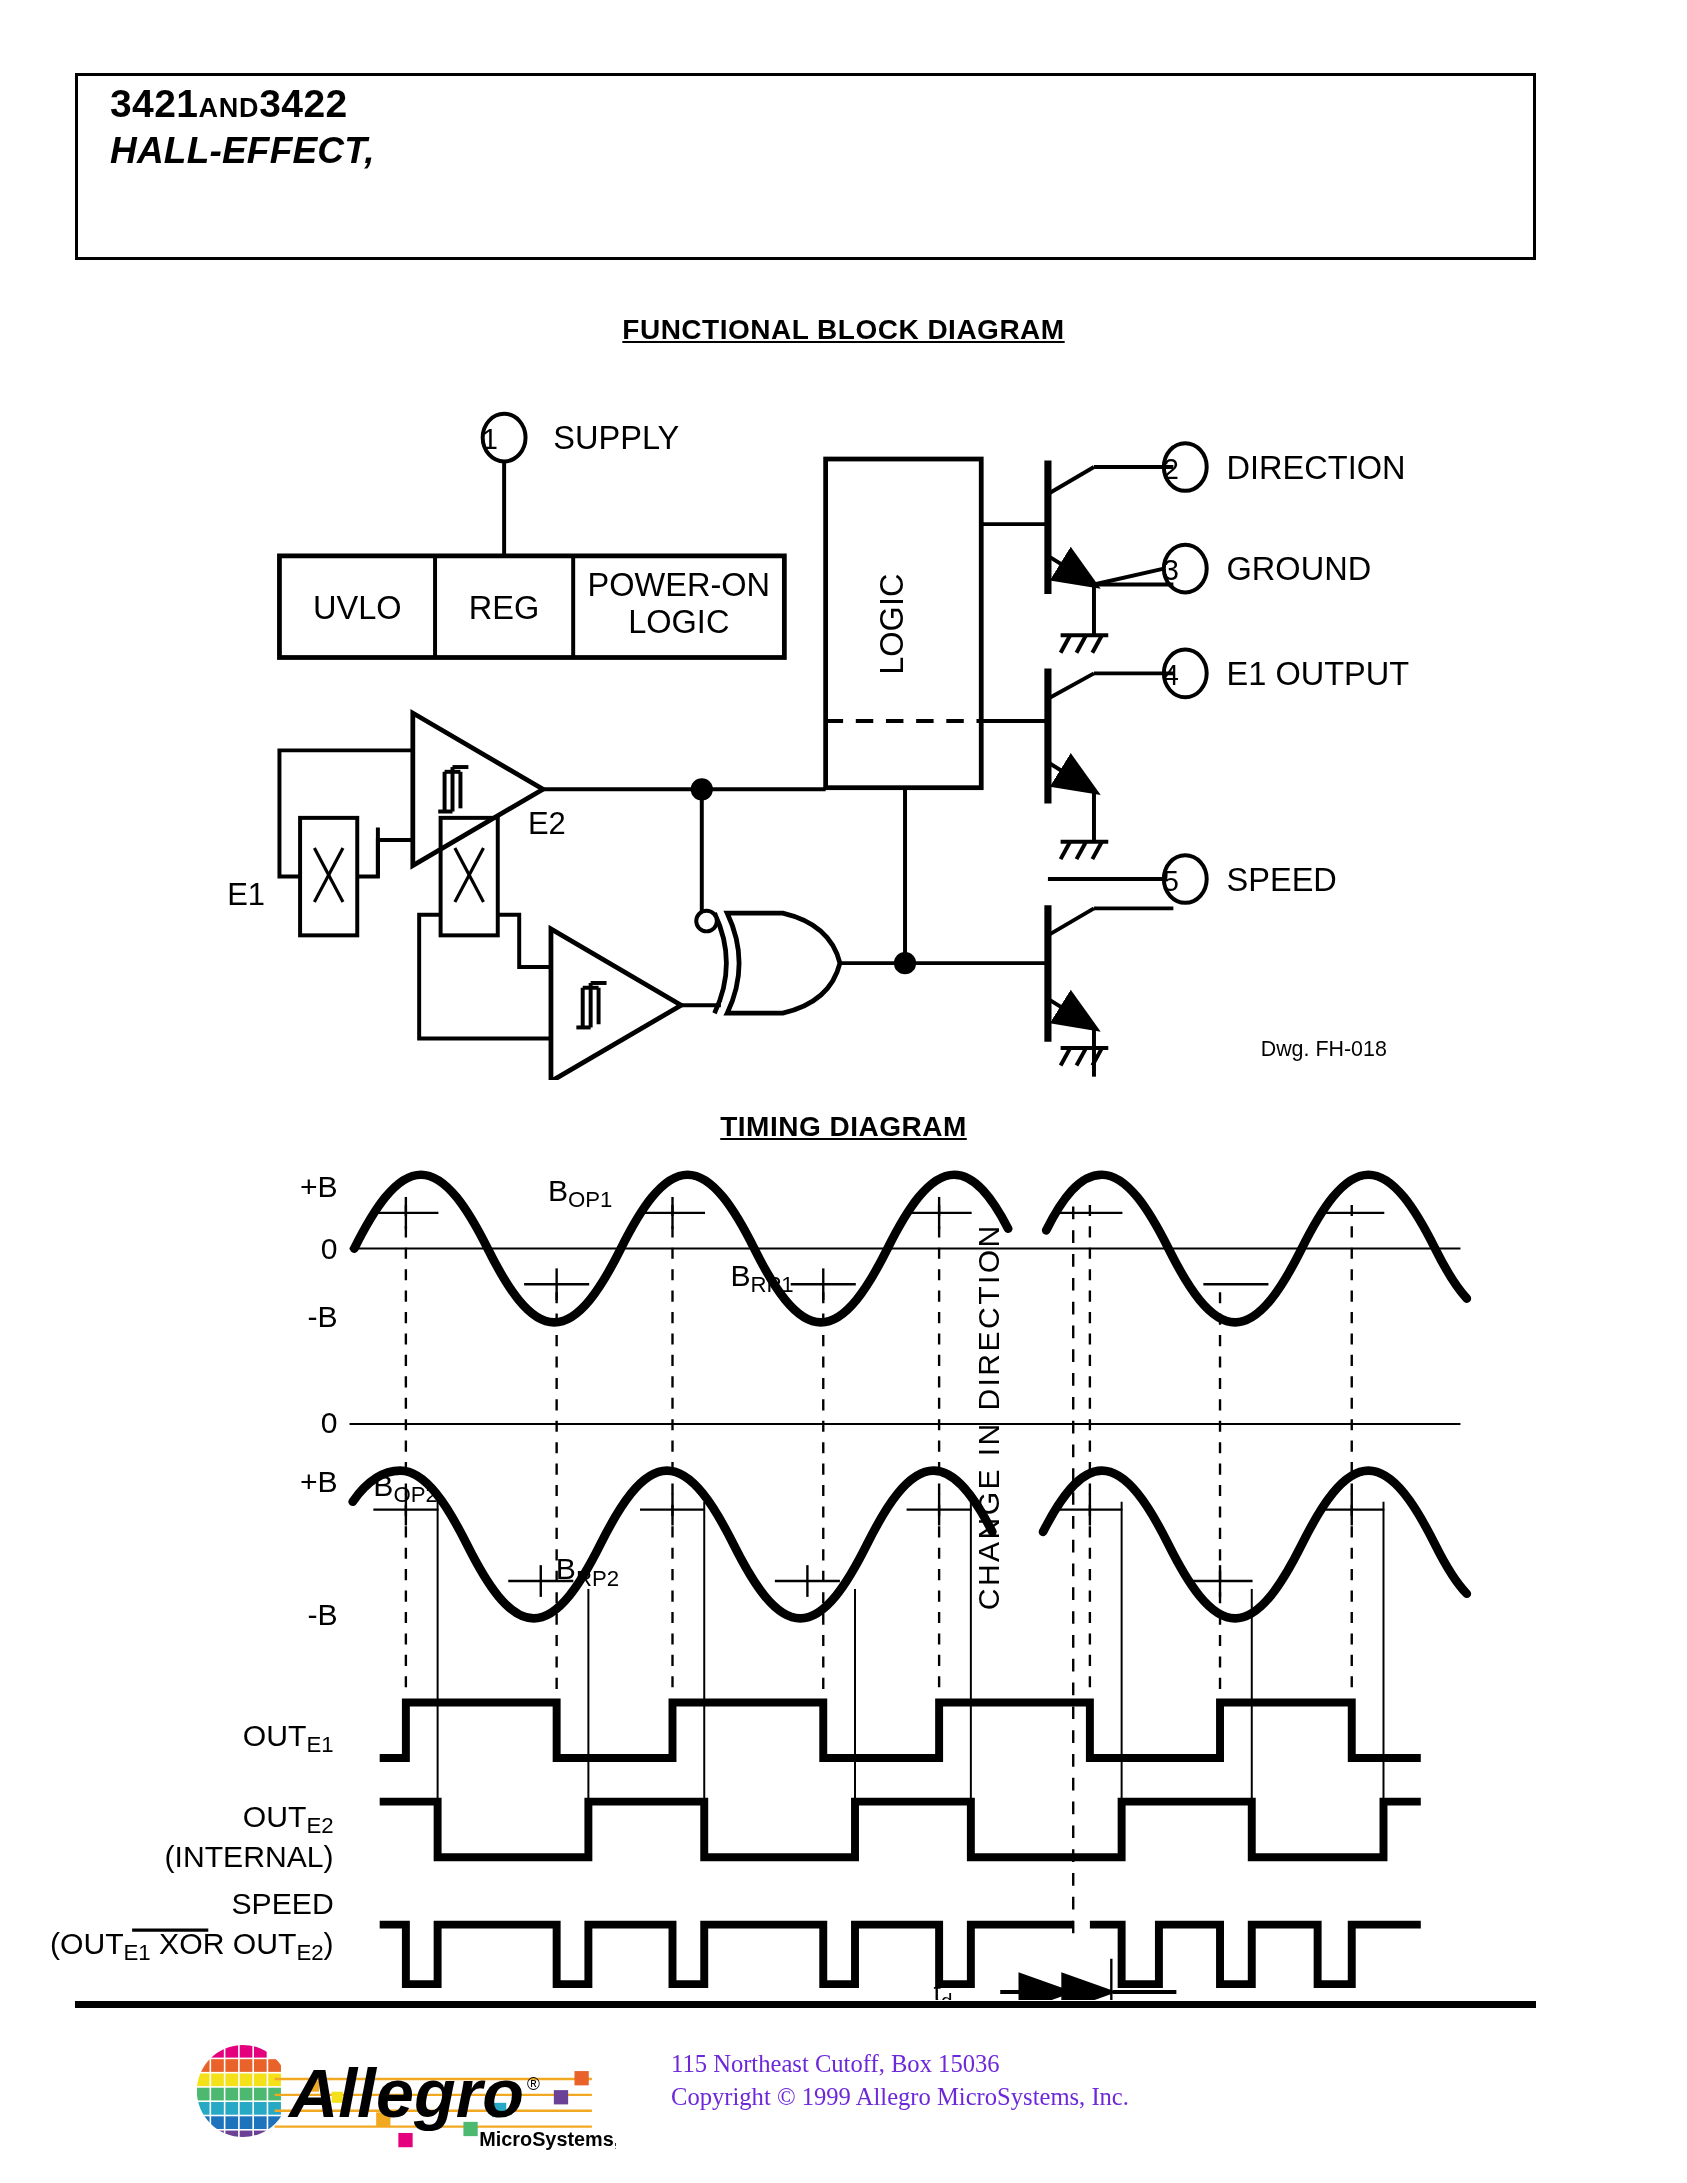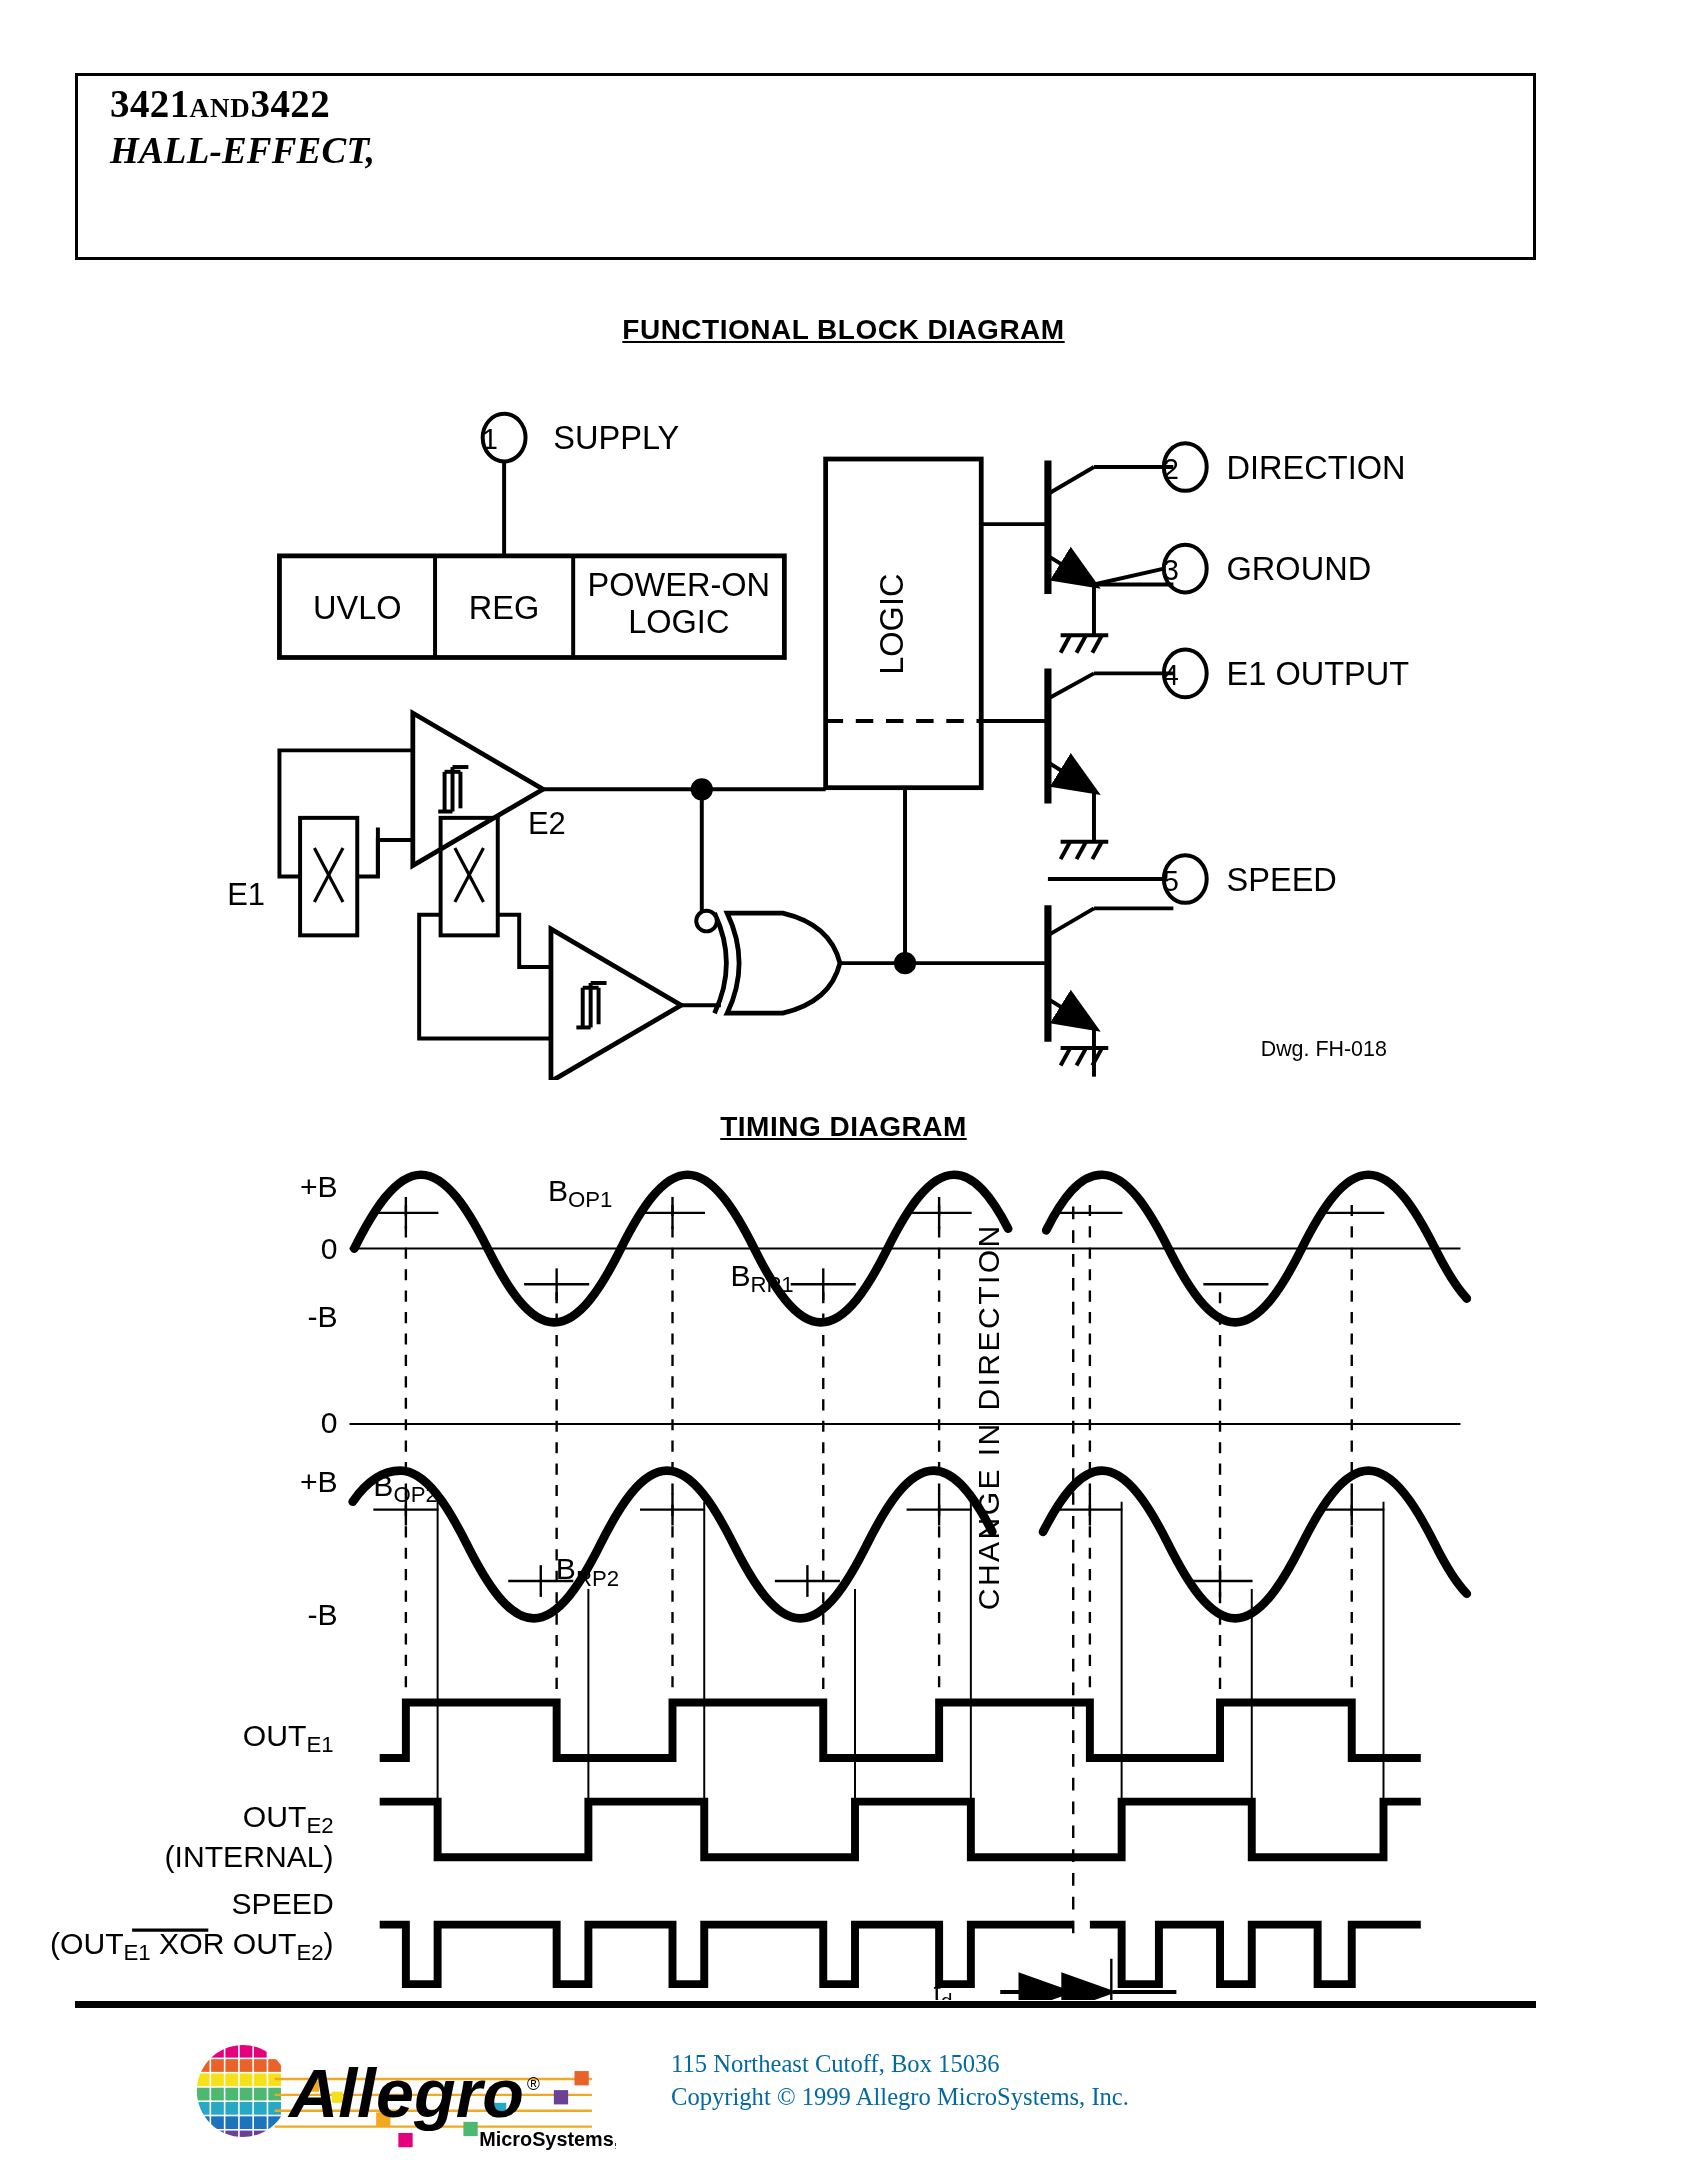--- a/index.html
+++ b/index.html
@@ -5,21 +5,21 @@
 <style>
   html,body{margin:0;padding:0;background:#ffffff;}
   body{width:1687px;height:2183px;position:relative;font-family:"Liberation Sans",sans-serif;color:#000;}
 
   
   #header-box{
     position:absolute;left:75px;top:73px;width:1461px;height:187px;
     border:3.2px solid #000;border-right:3.2px solid #000;box-sizing:border-box;
   }
   #header-box .title-stack{position:absolute;left:32px;top:6.4px;}
-  .t-line{font-family:Liberation Serif, serif;font-weight:bold;color:#000;white-space:nowrap;}
+  .t-line{font-family:Liberation Sans, sans-serif;font-weight:bold;color:#000;white-space:nowrap;}
   .t-line.l1{font-size:39px;line-height:43px;letter-spacing:0.4px;}
   .t-line.l1 .small{font-size:27px;letter-spacing:0.8px;}
   .t-line.l2,.t-line.l3,.t-line.l4{font-style:italic;font-size:37px;line-height:42px;letter-spacing:0.2px;text-align:right;}
 
   
   .section-head{
     position:absolute;width:100%;text-align:center;left:0;
     font-family:"Liberation Sans",sans-serif;font-weight:bold;font-size:28px;letter-spacing:0.5px;text-decoration:underline;
   }
   #fbd-head{top:314px;}
@@ -28,21 +28,21 @@
   
   .svg-layer{position:absolute;left:0;top:0;}
   svg text{font-family:"Liberation Sans",sans-serif;fill:#000;}
 
   
   #footer-rule{position:absolute;left:75px;top:2001px;width:1461px;height:7.1px;background:#000;}
   #footer{position:absolute;left:0;top:2017px;width:1687px;height:143px;padding-left:36px;}
   #logo-wrap{position:absolute;left:195px;top:16px;width:421px;height:119px;}
   #addr{
     position:absolute;left:671px;top:30px;
-    font-family:"Liberation Serif",serif;font-size:24.6px;line-height:33px;color:#0369a1;
+    font-family:"Liberation Serif",serif;font-size:24.6px;line-height:33px;color:#6d28d9;
   }
   .addr-line{white-space:nowrap;}
 </style>
 </head>
 <body>
 
 <div id="header-box">
   <div class="title-stack">
     <div class="t-line l1">
       <span>3421</span><span class="small">AND</span><span>3422</span>

